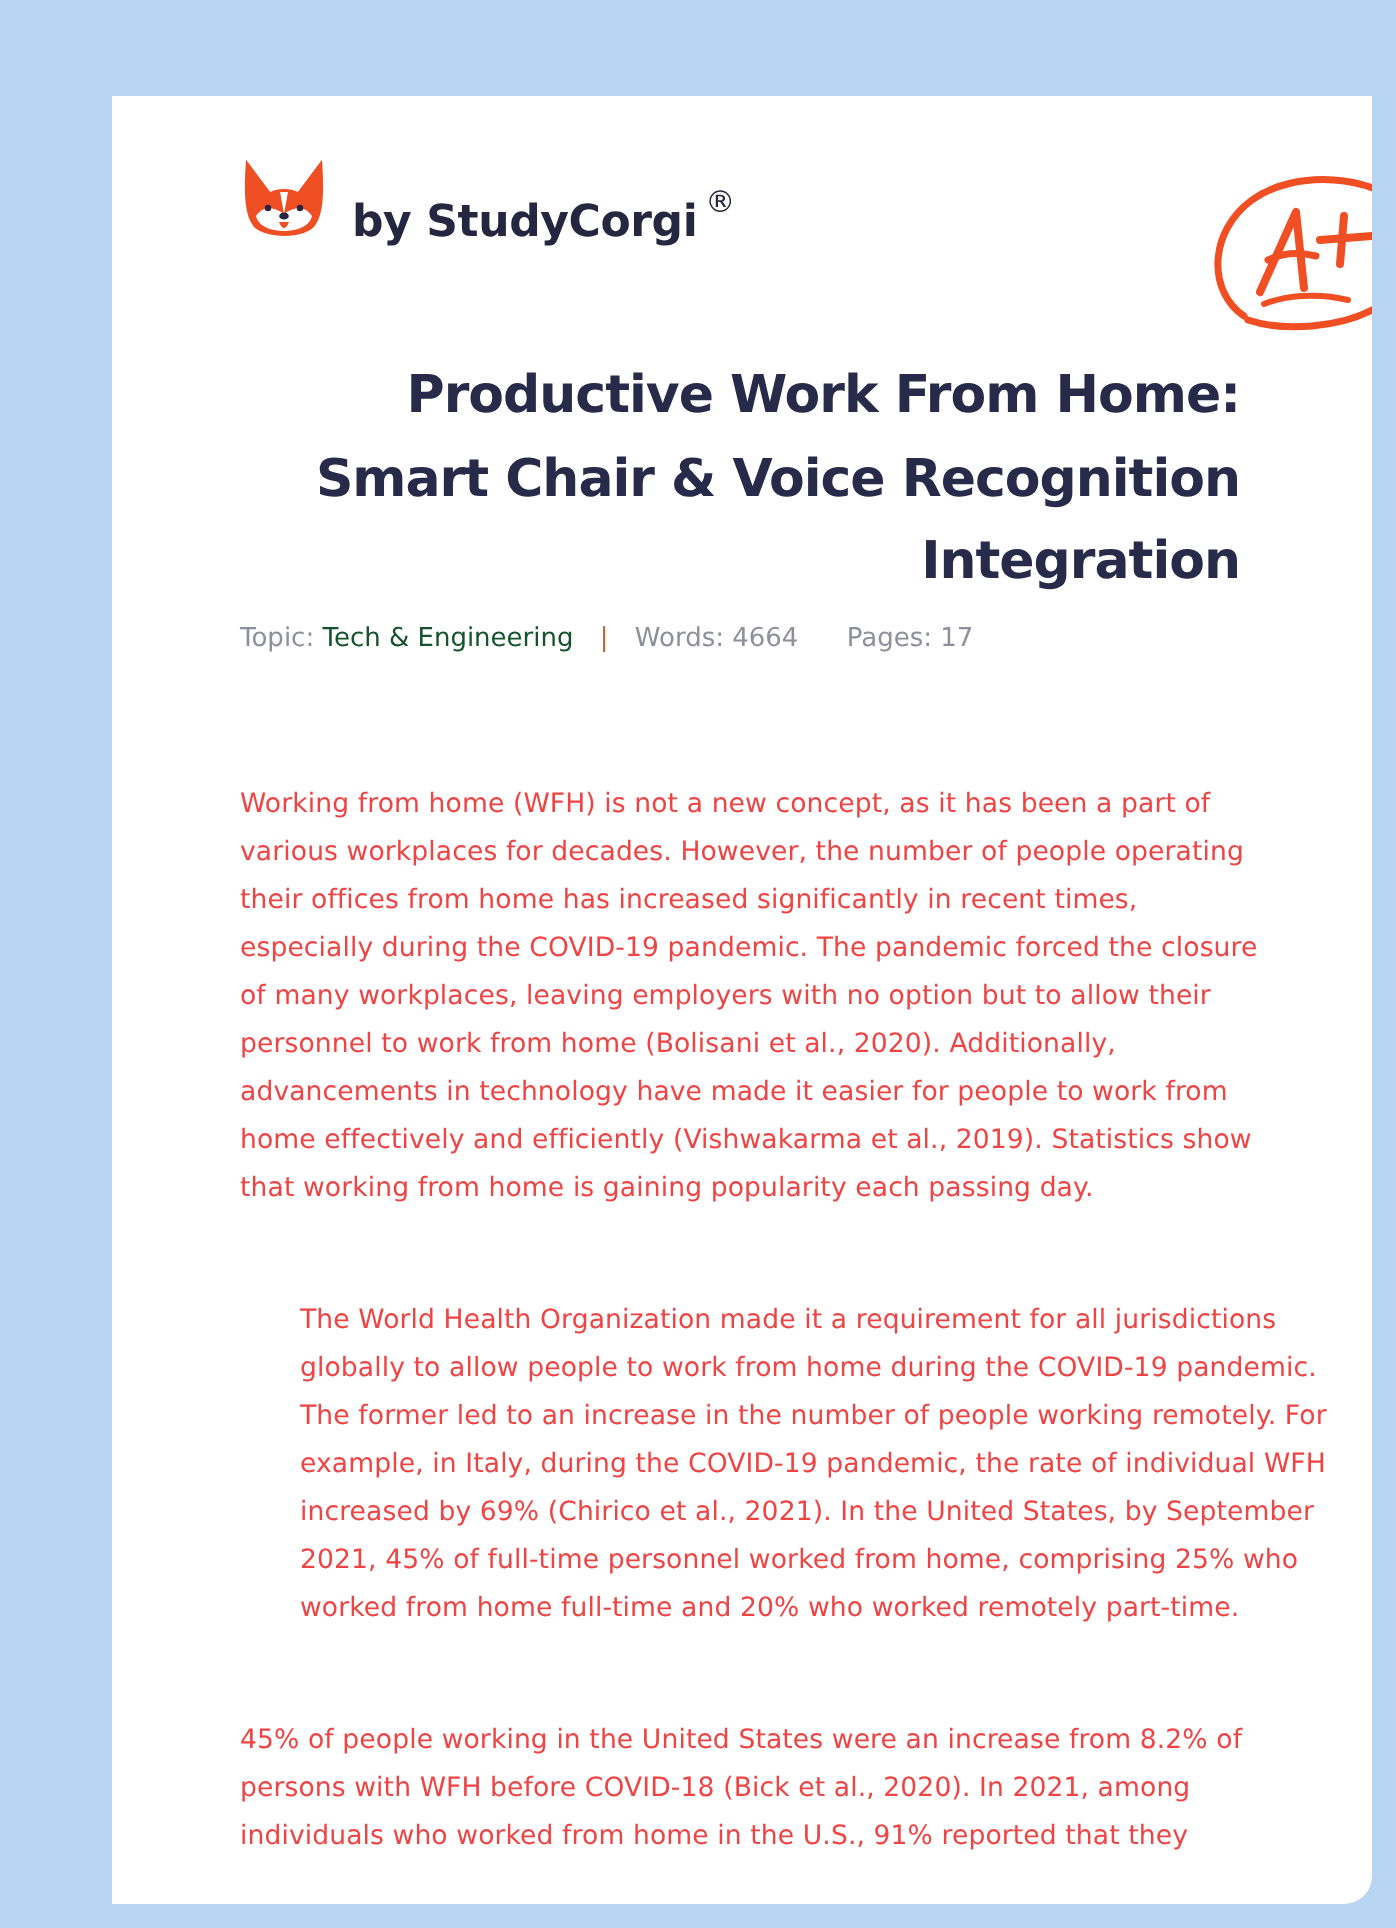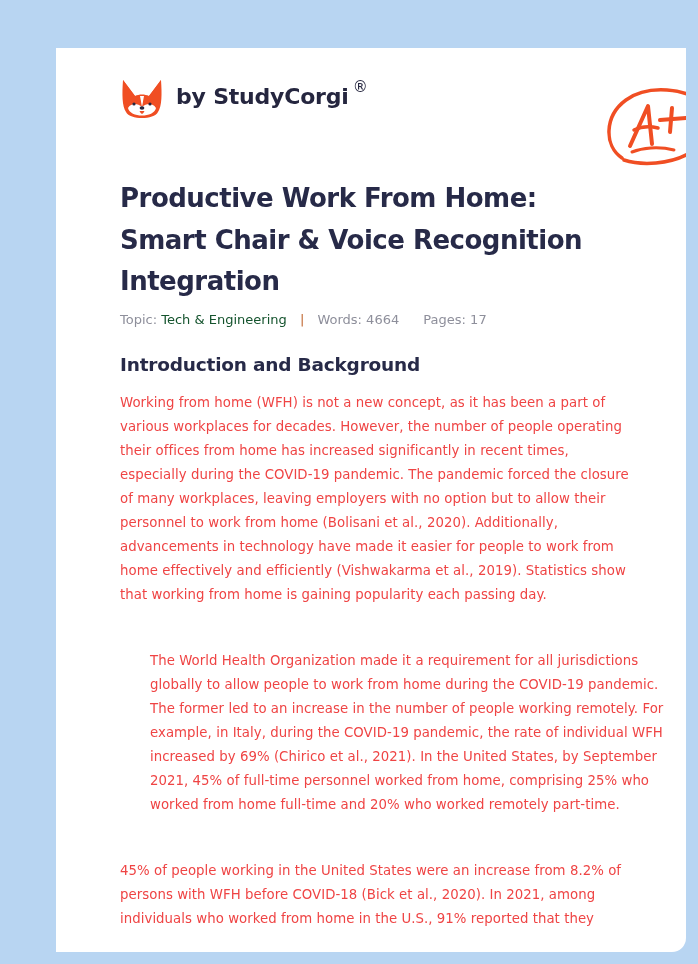--- a/index.html
+++ b/index.html
@@ -15,21 +15,21 @@
       background: #ffffff;
       border-bottom-right-radius: 14px;
       overflow: hidden;
     }
     .header {
       position: absolute; left: 64px; top: 28px;
       width: 530px; height: 70px;
     }
     .logo {
       position: absolute; left: 0; top: 0;
-      display: flex; align-items: flex-start;
+      display: flex; align-items: flex-end;
     }
     .corgi { width: 44px; height: 48px; }
     .brand {
       margin-left: 12px; margin-top: 8px;
       font-size: 22px; font-weight: 700; color: #25263f;
       letter-spacing: -0.2px;
       font-family: "DejaVu Sans", sans-serif;
     }
     .reg {
       position: relative; top: -12px; margin-left: 4px;
@@ -37,21 +37,21 @@
       font-family: "DejaVu Sans", sans-serif;
     }
     .grade {
       position: absolute; left: 482px; top: 10px;
       width: 112px; height: 82px;
     }
     .title {
       position: absolute; left: 64px; top: 130px; width: 500px;
       font-family: "DejaVu Sans", sans-serif;
       font-size: 26px; font-weight: 700; line-height: 41.5px;
-      color: #272a48; letter-spacing: -0.5px;
+      color: #272a48; letter-spacing: -0.5px; text-align: right;
     }
     .meta {
       position: absolute; left: 64px; top: 264px;
       font-size: 13px; color: #8e8f9b;
       font-family: "DejaVu Sans", sans-serif;
       white-space: nowrap;
     }
     .meta .topic { color: #14532d; }
     .meta .sep { color: #c0662f; margin: 0 9px; }
     .meta .pages { margin-left: 20px; }
@@ -114,19 +114,18 @@
   <h1 class="title">Productive Work From Home: Smart Chair &amp; Voice Recognition Integration</h1>
 
   <div class="meta">
     <span>Topic:</span>
     <span class="topic">Tech &amp; Engineering</span>
     <span class="sep">|</span>
     <span>Words: 4664</span>
     <span class="pages">Pages: 17</span>
   </div>
 
-  <h2 class="section-heading">Introduction and Background</h2>
 
   <p class="body-text p1">Working from home (WFH) is not a new concept, as it has been a part of various workplaces for decades. However, the number of people operating their offices from home has increased significantly in recent times, especially during the COVID-19 pandemic. The pandemic forced the closure of many workplaces, leaving employers with no option but to allow their personnel to work from home (Bolisani et al., 2020). Additionally, advancements in technology have made it easier for people to work from home effectively and efficiently (Vishwakarma et al., 2019). Statistics show that working from home is gaining popularity each passing day.</p>
   <p class="body-text p2">The World Health Organization made it a requirement for all jurisdictions globally to allow people to work from home during the COVID-19 pandemic. The former led to an increase in the number of people working remotely. For example, in Italy, during the COVID-19 pandemic, the rate of individual WFH increased by 69% (Chirico et al., 2021). In the United States, by September 2021, 45% of full-time personnel worked from home, comprising 25% who worked from home full-time and 20% who worked remotely part-time.</p>
   <p class="body-text p3">45% of people working in the United States were an increase from 8.2% of persons with WFH before COVID-18 (Bick et al., 2020). In 2021, among individuals who worked from home in the U.S., 91% reported that they</p>
 
 </div>
 
 </body></html>

